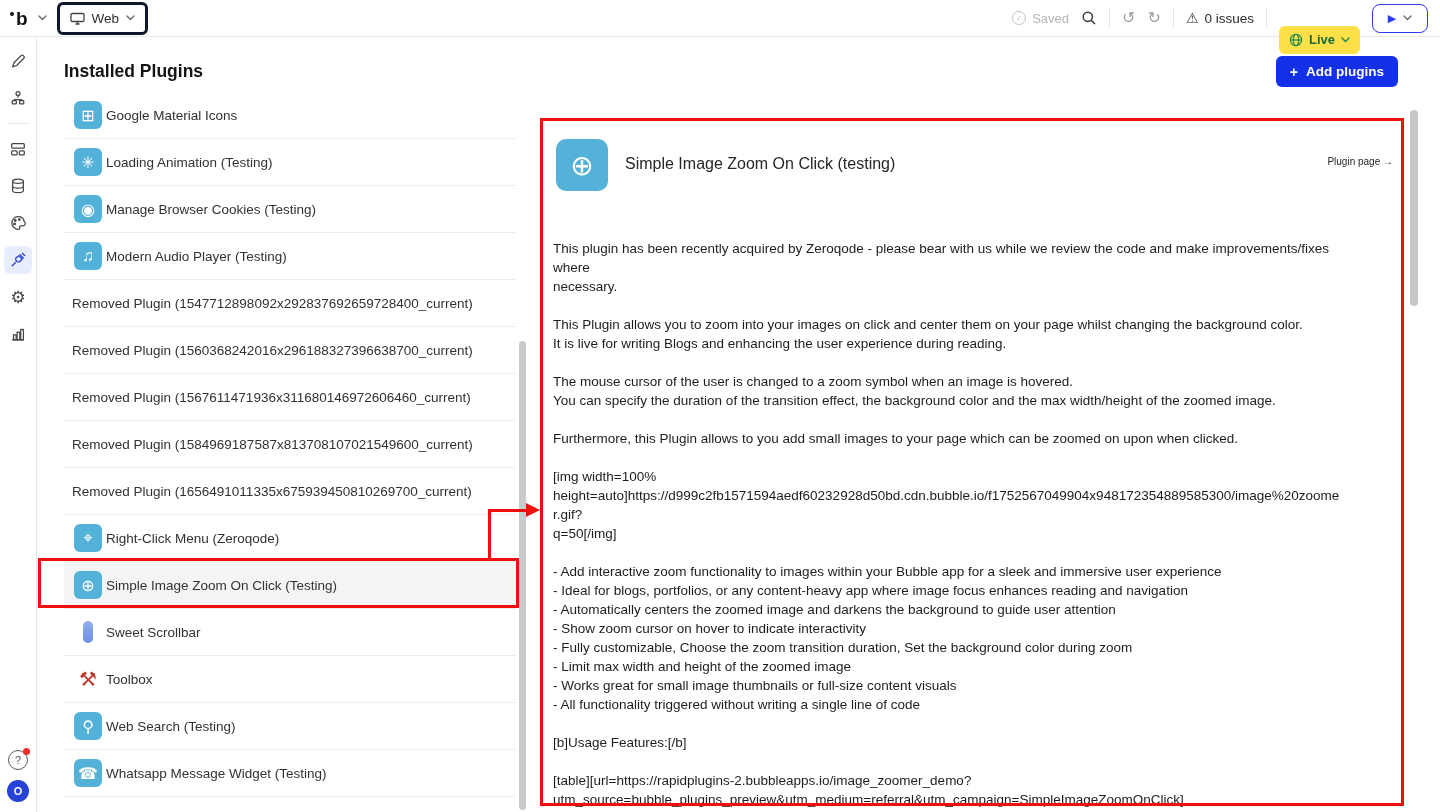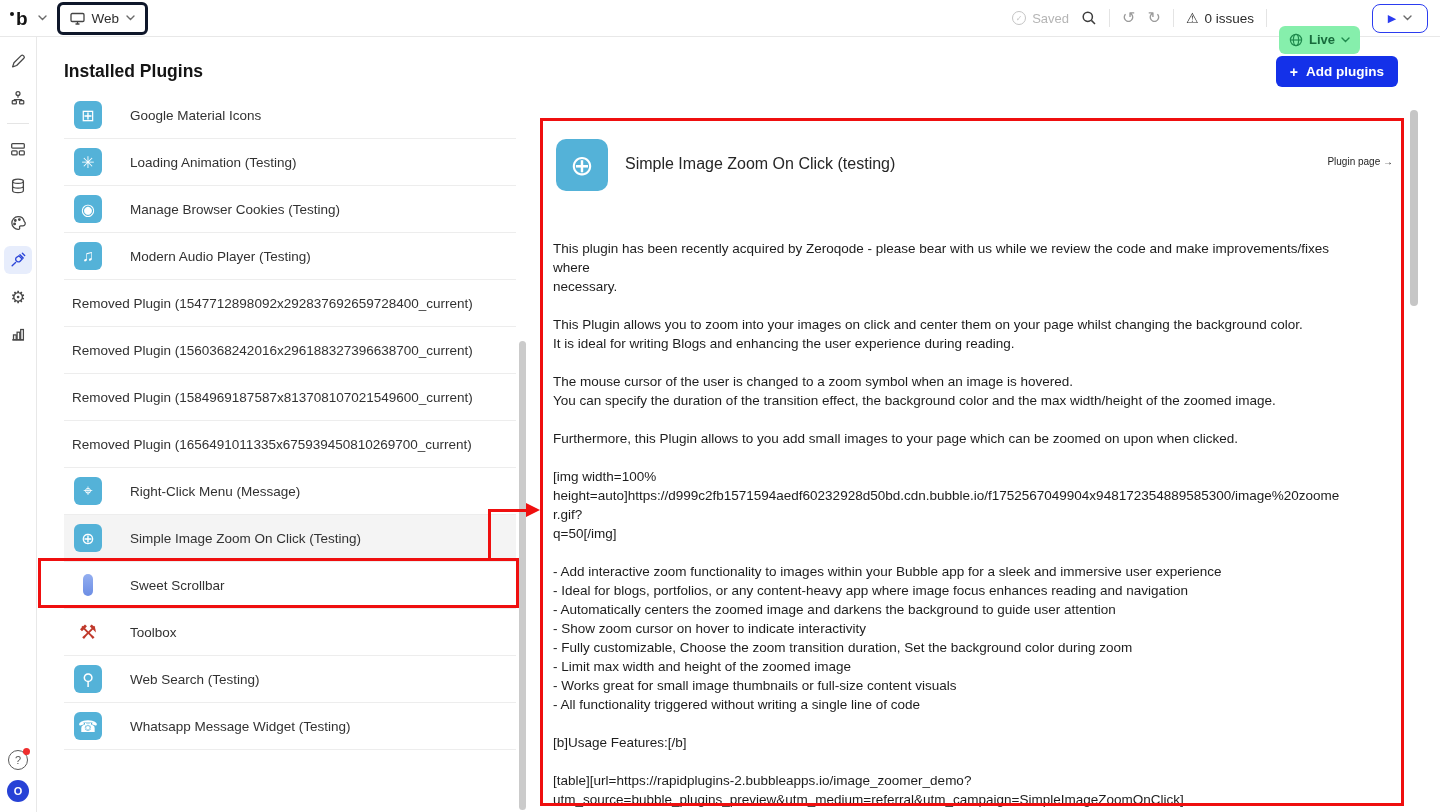--- a/index.html
+++ b/index.html
@@ -17,21 +17,21 @@
           border-radius:6px;font-size:13.5px;color:#2e2e2e;background:#fff;cursor:pointer;}
   .tb-right{margin-left:auto;display:flex;align-items:center;gap:12px;}
   .saved{display:inline-flex;align-items:center;gap:6px;color:#b5b5b5;font-size:13px;}
   .saved-circle{width:14px;height:14px;border:1.2px solid #c4c4c4;border-radius:50%;display:inline-flex;
                 align-items:center;justify-content:center;font-size:8px;color:#c4c4c4;box-sizing:border-box;}
   .tb-divider{width:1px;height:18px;background:#e4e4e4;}
   .icon-plain{display:inline-flex;align-items:center;justify-content:center;color:#3f3f3f;cursor:pointer;}
   .undo-redo{font-size:16px;color:#9b9b9b;cursor:pointer;line-height:1;}
   .issues{display:inline-flex;align-items:center;gap:6px;font-size:13.5px;color:#2b2b2b;cursor:pointer;}
   .warn-glyph{font-size:14px;color:#2b2b2b;}
-  .live-pill{display:inline-flex;align-items:center;gap:6px;background:#86efac;border-radius:6px;height:28px;
+  .live-pill{display:inline-flex;align-items:center;gap:6px;background:#fde047;border-radius:6px;height:28px;
              padding:0 10px;font-size:13px;font-weight:600;color:#176b3c;cursor:pointer;margin-top:43px;}
   .run-btn{display:inline-flex;align-items:center;justify-content:center;gap:7px;width:56px;height:29px;
            border:1.5px solid #2b3cf0;border-radius:8px;background:#fff;color:#2b3cf0;cursor:pointer;box-sizing:border-box;}
   .play-glyph{font-size:11px;line-height:1;}
 
   
   .sidebar{position:absolute;top:37px;left:0;width:37px;bottom:0;border-right:1px solid #e8e8e8;
            display:flex;flex-direction:column;align-items:center;padding:10px 0 10px 0;box-sizing:border-box;background:#fff;z-index:3;}
   .sb-item{width:28px;height:28px;border-radius:6px;display:flex;align-items:center;justify-content:center;
            color:#474747;margin-bottom:9px;cursor:pointer;}
@@ -49,21 +49,21 @@
   .page-title{position:absolute;left:64px;top:61px;font-size:17.5px;font-weight:700;color:#141414;}
   .add-btn{position:absolute;right:42px;top:56px;height:31px;background:#1431e9;color:#fff;border:none;border-radius:6px;
            display:inline-flex;align-items:center;gap:8px;padding:0 14px;font-size:13.5px;font-weight:600;cursor:pointer;}
   .plus-glyph{font-size:14px;font-weight:700;line-height:1;}
 
   
   .plugin-list{position:absolute;left:64px;top:92px;width:452px;}
   .prow{height:47px;display:flex;align-items:center;border-bottom:1px solid #ededed;padding-left:10px;box-sizing:border-box;cursor:pointer;}
   .prow.selected{background:#f4f4f4;}
   .prow.noicon{padding-left:8px;}
-  .plabel{font-size:13.5px;color:#323232;margin-left:28px;white-space:nowrap;}
+  .plabel{font-size:13.5px;color:#323232;margin-left:4px;white-space:nowrap;}
   .prow.noicon .plabel{margin-left:0;}
   .picon{width:28px;height:28px;border-radius:6px;display:inline-flex;align-items:center;justify-content:center;flex:0 0 auto;}
   .picon.blue{background:#54b2d8;color:#fff;font-size:16px;}
   .picon.red{background:transparent;color:#c0392b;font-size:20px;}
   .picon.pill{background:transparent;position:relative;}
   .picon.pill::before{content:'';position:absolute;left:9px;top:3px;width:10px;height:22px;border-radius:6px;
                       background:linear-gradient(#93aef0,#6c8de4);}
   .list-scrollbar{position:absolute;left:519px;top:341px;width:7px;height:469px;background:#cbcbcb;border-radius:4px;cursor:pointer;z-index:2;}
 
   
@@ -257,28 +257,31 @@
         <span class="picon blue">♫</span>
         <span class="plabel">Modern Audio Player (Testing)</span>
       </div>
       <div class="prow noicon">
         <span class="plabel">Removed Plugin (1547712898092x292837692659728400_current)</span>
       </div>
       <div class="prow noicon">
         <span class="plabel">Removed Plugin (1560368242016x296188327396638700_current)</span>
       </div>
       <div class="prow noicon">
+        <span class="plabel">Removed Plugin (1567611471936x311680146972606460_current)</span>
+      </div>
+      <div class="prow noicon">
         <span class="plabel">Removed Plugin (1584969187587x813708107021549600_current)</span>
       </div>
       <div class="prow noicon">
         <span class="plabel">Removed Plugin (1656491011335x675939450810269700_current)</span>
       </div>
       <div class="prow">
         <span class="picon blue">⌖</span>
-        <span class="plabel">Right-Click Menu (Message)</span>
+        <span class="plabel">Right-Click Menu (Zeroqode)</span>
       </div>
       <div class="prow selected">
         <span class="picon blue">⊕</span>
         <span class="plabel">Simple Image Zoom On Click (Testing)</span>
       </div>
       <div class="prow">
         <span class="picon pill"></span>
         <span class="plabel">Sweet Scrollbar</span>
       </div>
       <div class="prow">
@@ -296,21 +299,21 @@
     </div>
   <div class="list-scrollbar"></div>
 
   <div class="detail-icon">⊕</div>
   <div class="detail-title">Simple Image Zoom On Click (testing)</div>
   <div class="plugin-page-link">Plugin page →</div>
   <div class="detail-body">
       <div class="para">This plugin has been recently acquired by Zeroqode - please bear with us while we review the code and make improvements/fixes where
 necessary.</div>
       <div class="para">This Plugin allows you to zoom into your images on click and center them on your page whilst changing the background color.
-It is ideal for writing Blogs and enhancing the user experience during reading.</div>
+It is live for writing Blogs and enhancing the user experience during reading.</div>
       <div class="para">The mouse cursor of the user is changed to a zoom symbol when an image is hovered.
 You can specify the duration of the transition effect, the background color and the max width/height of the zoomed image.</div>
       <div class="para">Furthermore, this Plugin allows to you add small images to your page which can be zoomed on upon when clicked.</div>
       <div class="para">[img width=100%
 height=auto]https://d999c2fb1571594aedf60232928d50bd.cdn.bubble.io/f1752567049904x948172354889585300/image%20zoomer.gif?
 q=50[/img]</div>
       <div class="para">- Add interactive zoom functionality to images within your Bubble app for a sleek and immersive user experience
 - Ideal for blogs, portfolios, or any content-heavy app where image focus enhances reading and navigation
 - Automatically centers the zoomed image and darkens the background to guide user attention
 - Show zoom cursor on hover to indicate interactivity

